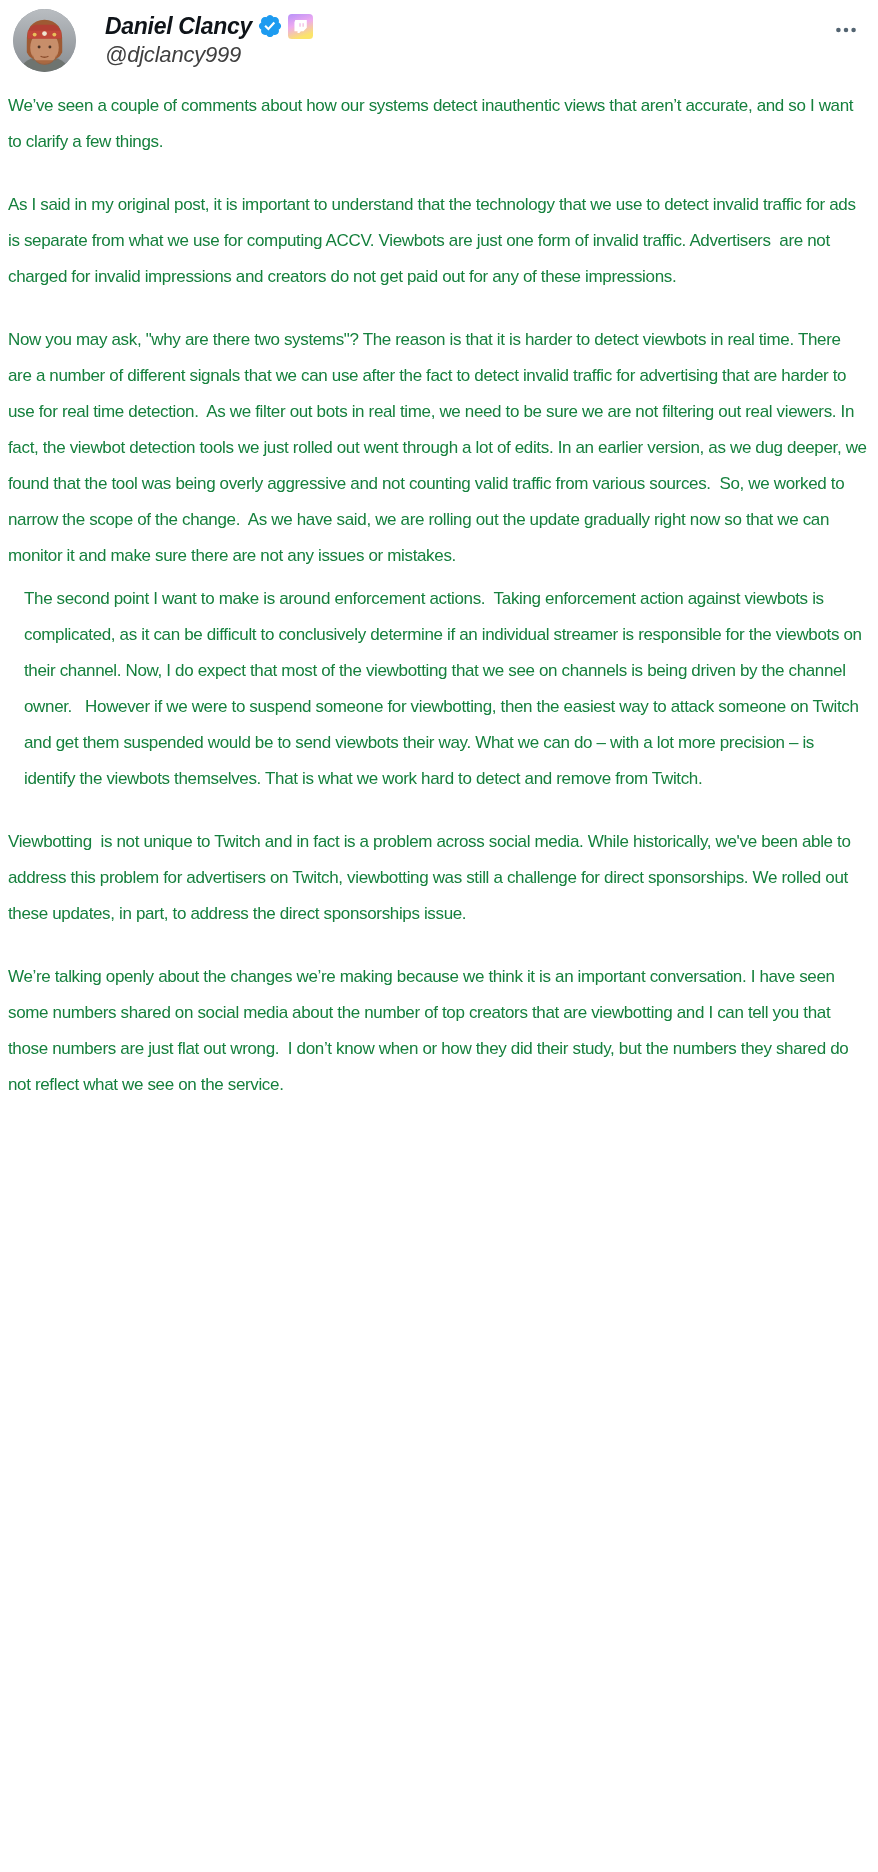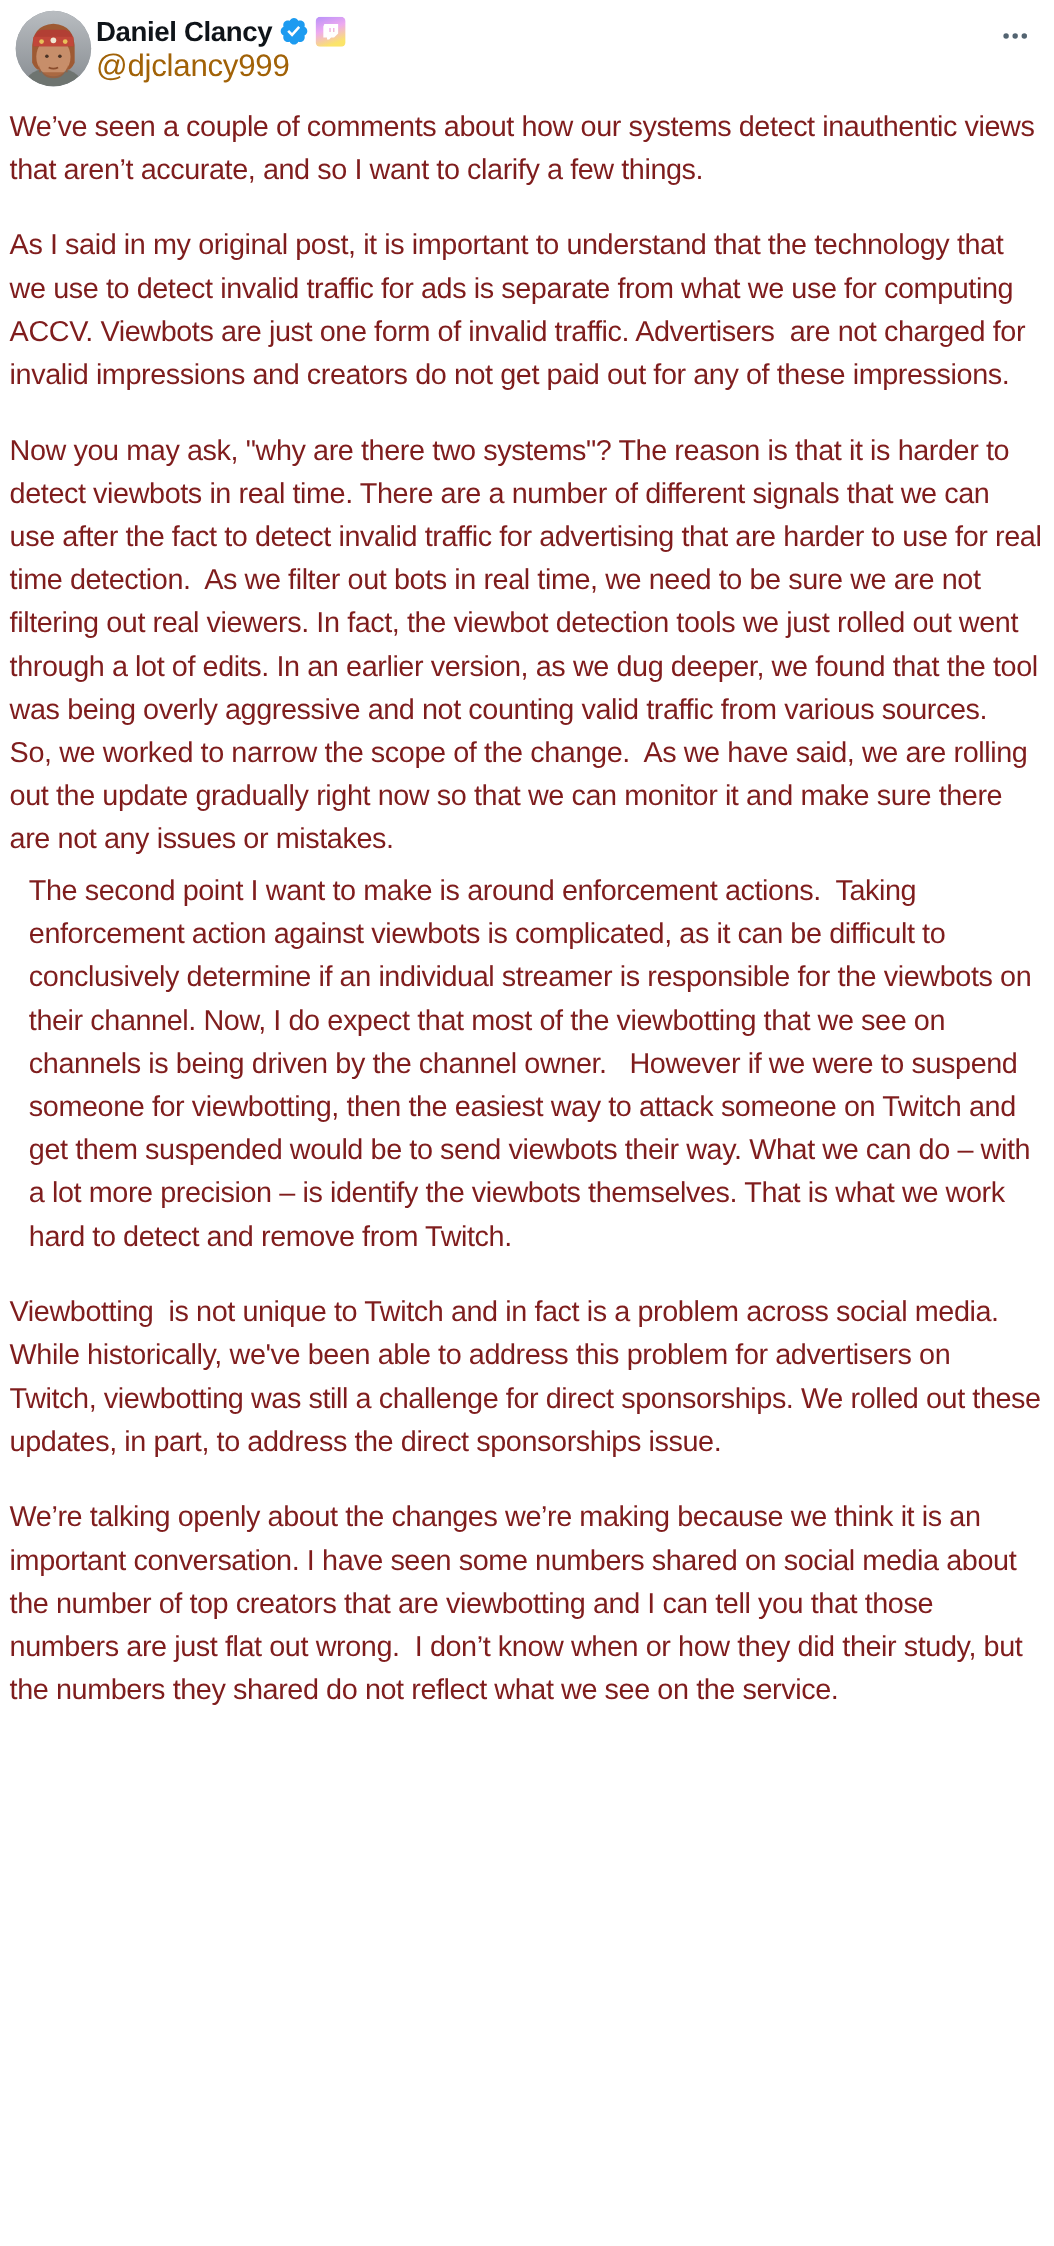--- a/index.html
+++ b/index.html
@@ -28,43 +28,44 @@
     width: 63px;
     height: 63px;
     border-radius: 50%;
     overflow: hidden;
     flex: 0 0 auto;
     cursor: pointer;
     background: #9aa0a6;
   }
   .avatar svg { display: block; width: 100%; height: 100%; }
   .user-block {
-    margin-left: 4px;
+    margin-left: 29px;
     padding-top: 3px;
     display: flex;
     flex-direction: column;
+    font-style: italic;
   }
   .name-row {
     display: flex;
     align-items: center;
     gap: 5px;
   }
   .display-name {
     font-size: 23px;
     font-weight: 700;
     color: #0f1419;
     letter-spacing: -0.3px;
     cursor: pointer;
     line-height: 28px;
   }
   .badge { display: inline-flex; align-items: center; cursor: pointer; }
   .badge svg { display: block; }
   .handle {
-    font-size: 26px;
-    color: #a16207;
+    font-size: 22px;
+    color: #404040;
     letter-spacing: -0.2px;
     line-height: 27px;
     margin-top: 1px;
     cursor: pointer;
   }
   .more-button {
     position: absolute;
     top: 13px;
     right: 15px;
     width: 34px;
@@ -77,23 +78,23 @@
     background: transparent;
     border: none;
     padding: 0;
   }
   .tweet-text {
     padding: 0 10px 0 8px;
     margin-top: 14px;
   }
   .para {
     margin: 27px 0 0 0;
-    font-size: 24px;
+    font-size: 17px;
     line-height: 36px;
-    color: #7f1d1d;
+    color: #15803d;
     letter-spacing: -0.35px;
     white-space: pre-wrap;
     max-width: 860px;
   }
   .para.first { margin-top: 16px; }
   .para.tight { margin-top: 7px; margin-left: 16px; }
 </style>
 </head>
 <body>
 

